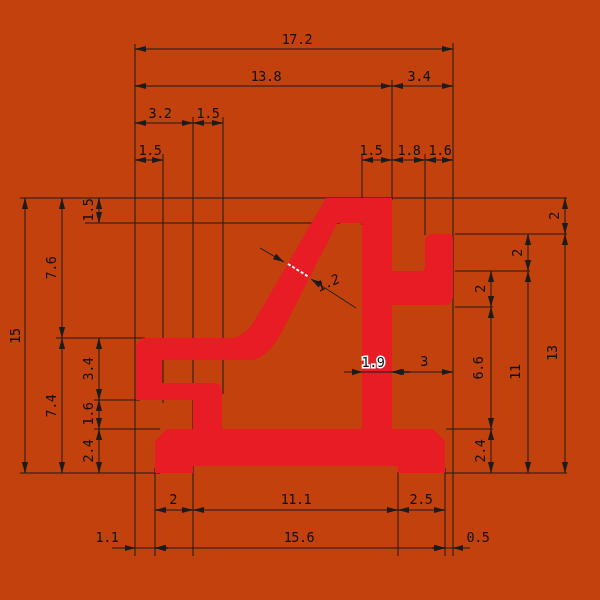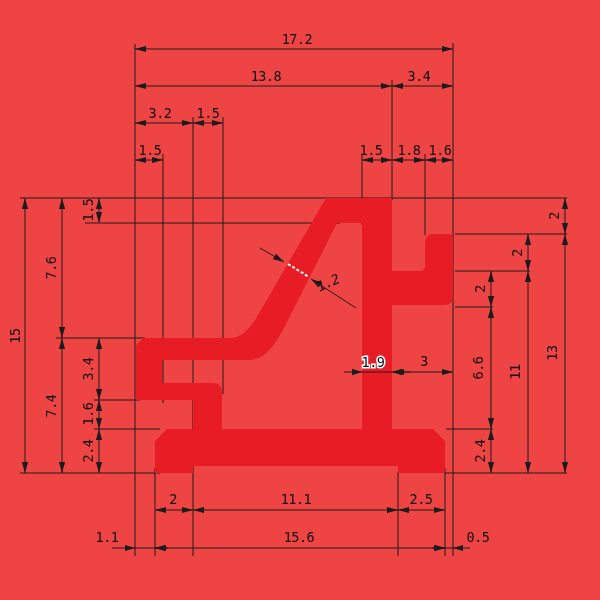--- a/index.html
+++ b/index.html
@@ -1,16 +1,16 @@
 <!DOCTYPE html>
 <html><head>
 <meta charset="utf-8">
 <style>
   html,body{margin:0;padding:0;background:#ffffff;}
-  .stage{position:relative;width:600px;height:600px;background:#ef4444;overflow:hidden;
+  .stage{position:relative;width:600px;height:600px;background:#c2410c;overflow:hidden;
          font-family:"DejaVu Sans Mono", monospace;}
   svg{display:block;}
   .guide{stroke:#1c1c1c;stroke-width:1;fill:none;}
   .dimline{stroke:#1c1c1c;stroke-width:1;fill:none;}
   .dimtext{font-family:"DejaVu Sans Mono", monospace;font-size:13.5px;fill:#111;
            letter-spacing:-0.5px;}
   .halo{stroke:#ffffff;stroke-width:3px;paint-order:stroke;fill:#111;}
   .arrowfill{fill:#1c1c1c;}
   .italic{font-style:italic;}
 </style>

